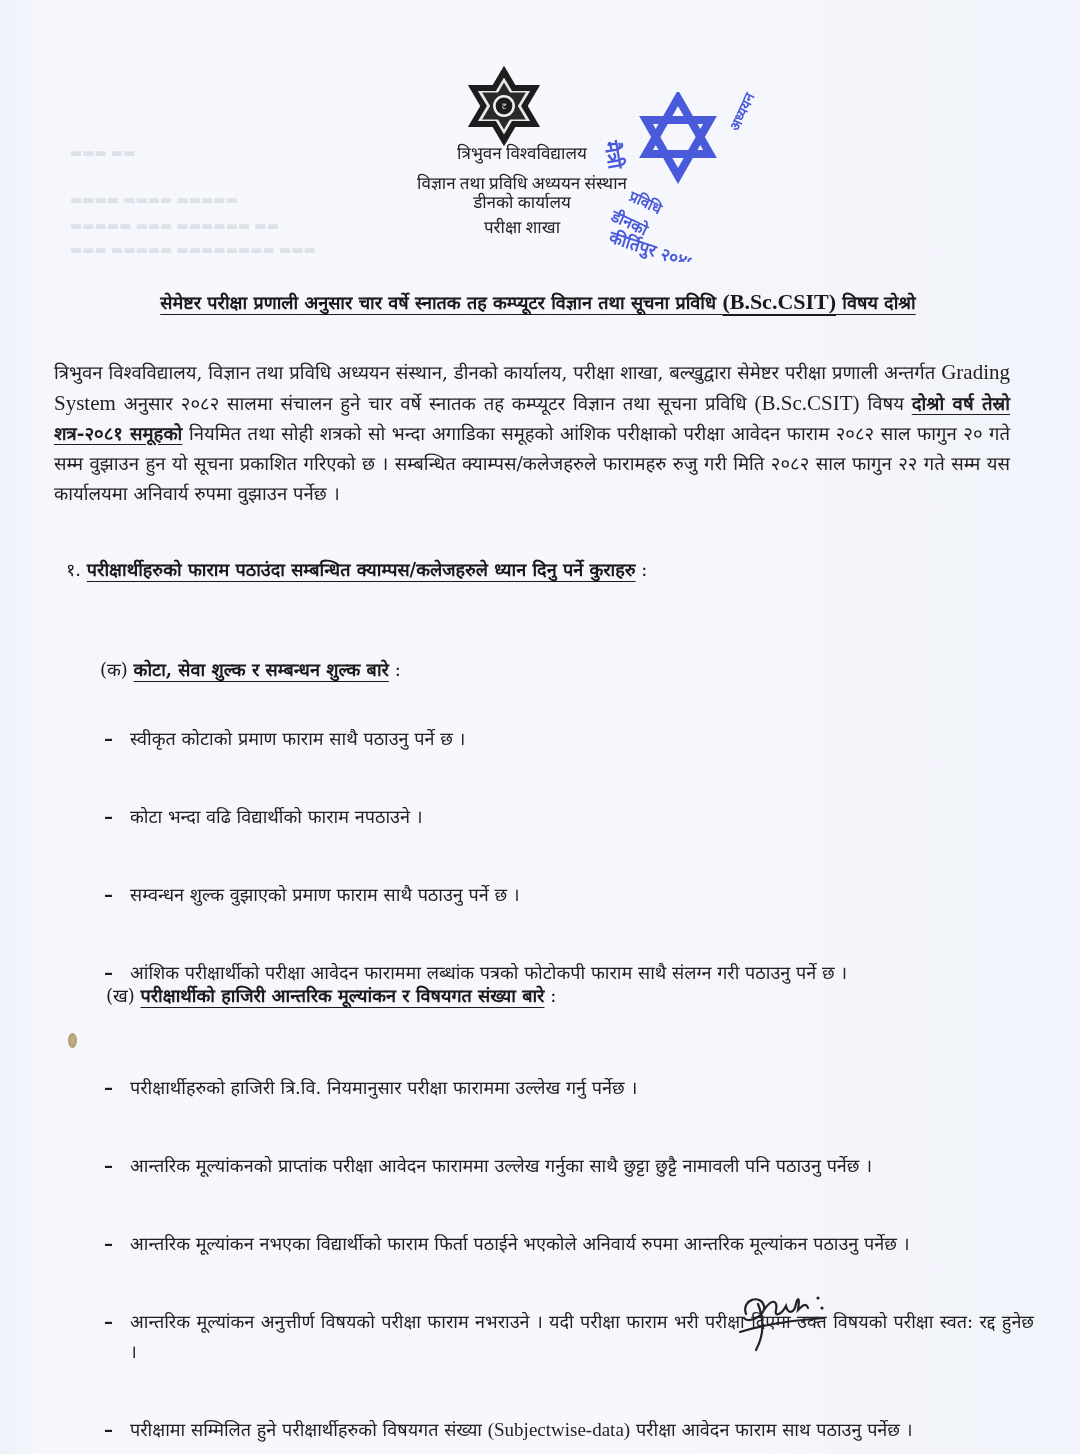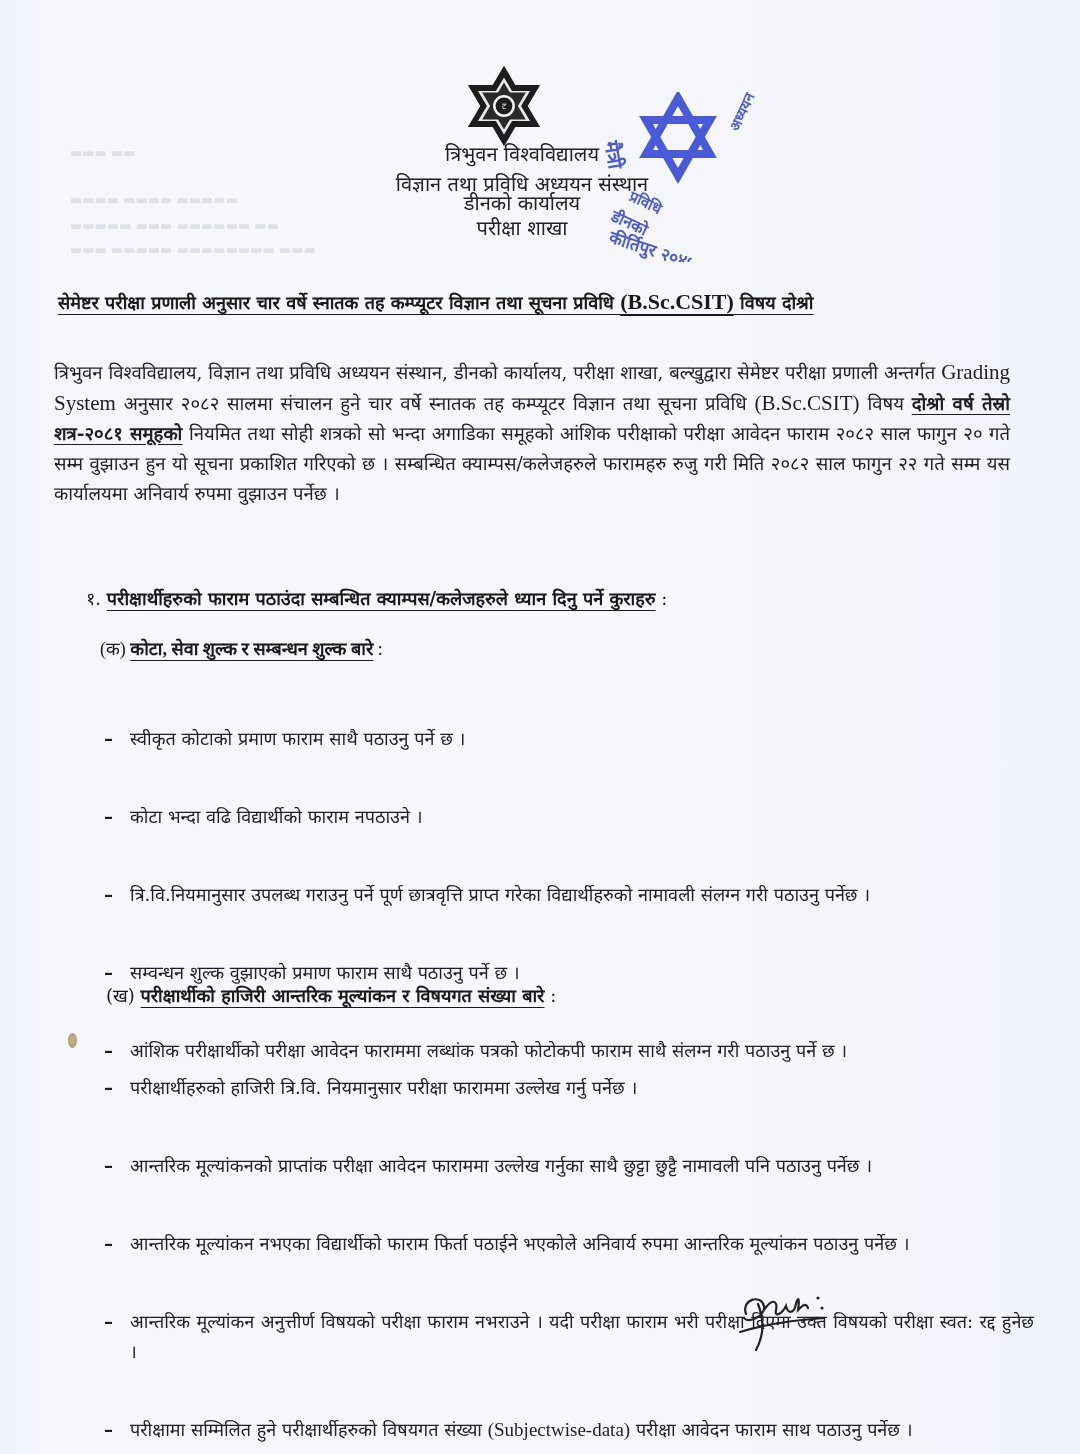--- a/index.html
+++ b/index.html
@@ -11,25 +11,25 @@
       position: relative;
     }
     .page {
       position: absolute; left: 0; top: 0; width: 1080px; height: 1454px;
       background: linear-gradient(90deg, #eef1f8 0px, #f5f7fd 40px, #f7f8fd 540px, #f2f4fb 1080px);
     }
     .emblem { position: absolute; left: 462px; top: 64px; width: 84px; height: 84px; }
     .stamp { position: absolute; left: 588px; top: 92px; width: 170px; height: 170px; opacity: 0.85; }
     .office-line {
       position: absolute; width: 400px; left: 322px; text-align: center;
-      font-size: 20px; line-height: 24px; color: #222;
+      font-size: 17px; line-height: 24px; color: #222; font-family: Liberation Serif, serif;
     }
     .title {
       position: absolute; left: 58px; top: 286px; width: 960px;
-      font-size: 18px; line-height: 32px; font-weight: bold; text-align: left;
+      font-size: 18px; line-height: 32px; font-weight: bold; text-align: center;
       color: #1a1a1a;
     }
     .title span { text-decoration: underline; text-underline-offset: 5px; }
     .title .latin { font-family: "Liberation Serif", serif; font-size: 22px; font-weight: bold; }
     .body-para {
       position: absolute; left: 54px; top: 357px; width: 956px;
       font-size: 18.5px; line-height: 30px; text-align: justify; color: #1f1f23;
     }
     .body-para .latin { font-family: "Liberation Serif", serif; font-size: 21px; }
     .body-para .u { text-decoration: underline; font-weight: bold; text-underline-offset: 4px; }
@@ -87,34 +87,33 @@
   <div class="office-line" style="top:172px;">विज्ञान तथा प्रविधि अध्ययन संस्थान</div>
   <div class="office-line" style="top:191px;">डीनको कार्यालय</div>
   <div class="office-line" style="top:216px;">परीक्षा शाखा</div>
 
   <div class="title">
     <span>सेमेष्टर परीक्षा प्रणाली अनुसार चार वर्षे स्नातक तह कम्प्यूटर विज्ञान तथा सूचना प्रविधि </span><span class="latin">(B.Sc.CSIT)</span><span> विषय दोश्रो</span><br>
   </div>
 
   <div class="body-para"><span>त्रिभुवन विश्वविद्यालय, विज्ञान तथा प्रविधि अध्ययन संस्थान, डीनको कार्यालय, परीक्षा शाखा, बल्खुद्वारा सेमेष्टर परीक्षा प्रणाली अन्तर्गत </span><span class="latin">Grading System</span><span> अनुसार २०८२ सालमा संचालन हुने चार वर्षे स्नातक तह कम्प्यूटर विज्ञान तथा सूचना प्रविधि </span><span class="latin">(B.Sc.CSIT)</span><span> विषय </span><span class="u">दोश्रो वर्ष तेस्रो शत्र-२०८१ समूहको</span><span> नियमित तथा सोही शत्रको सो भन्दा अगाडिका समूहको आंशिक परीक्षाको परीक्षा आवेदन फाराम २०८२ साल फागुन २० गते सम्म वुझाउन हुन यो सूचना प्रकाशित गरिएको छ । सम्बन्धित क्याम्पस/कलेजहरुले फारामहरु रुजु गरी मिति २०८२ साल फागुन २२ गते सम्म यस कार्यालयमा अनिवार्य रुपमा वुझाउन पर्नेछ ।</span></div>
 
-  <div class="section-heading" style="left:66px;top:585px;margin-left:20px;">
+  <div class="section-heading" style="left:66px;top:556px;">
     <span>१.</span>
     <span class="u">परीक्षार्थीहरुको फाराम पठाउंदा सम्बन्धित क्याम्पस/कलेजहरुले ध्यान दिनु पर्ने कुराहरु</span><span> :</span>
   </div>
 
-  <div class="section-heading" style="left:100px;top:635px;font-family:Liberation Serif, serif;">
+  <div class="section-heading" style="left:100px;top:656px;">
     <span>(क)</span>
     <span class="u">कोटा, सेवा शुल्क र सम्बन्धन शुल्क बारे</span><span> :</span>
   </div>
 
   <div class="bullets" style="top:676px;">
     <div class="bullet">स्वीकृत कोटाको प्रमाण फाराम साथै पठाउनु पर्ने छ ।</div>
     <div class="bullet">कोटा भन्दा वढि विद्यार्थीको फाराम नपठाउने ।</div>
-    <div class="bullet">त्रि.वि.नियमानुसार उपलब्ध गराउनु पर्ने पूर्ण छात्रवृत्ति प्राप्त गरेका विद्यार्थीहरुको नामावली संलग्न गरी पठाउनु पर्नेछ ।</div>
     <div class="bullet">सम्वन्धन शुल्क वुझाएको प्रमाण फाराम साथै पठाउनु पर्ने छ ।</div>
     <div class="bullet">आंशिक परीक्षार्थीको परीक्षा आवेदन फाराममा लब्धांक पत्रको फोटोकपी फाराम साथै संलग्न गरी पठाउनु पर्ने छ ।</div>
   </div>
 
   <div class="section-heading" style="left:106px;top:982px;">
     <span>(ख)</span>
     <span class="u">परीक्षार्थीको हाजिरी आन्तरिक मूल्यांकन र विषयगत संख्या बारे</span><span> :</span>
   </div>
 
   <div class="smudge"></div>

